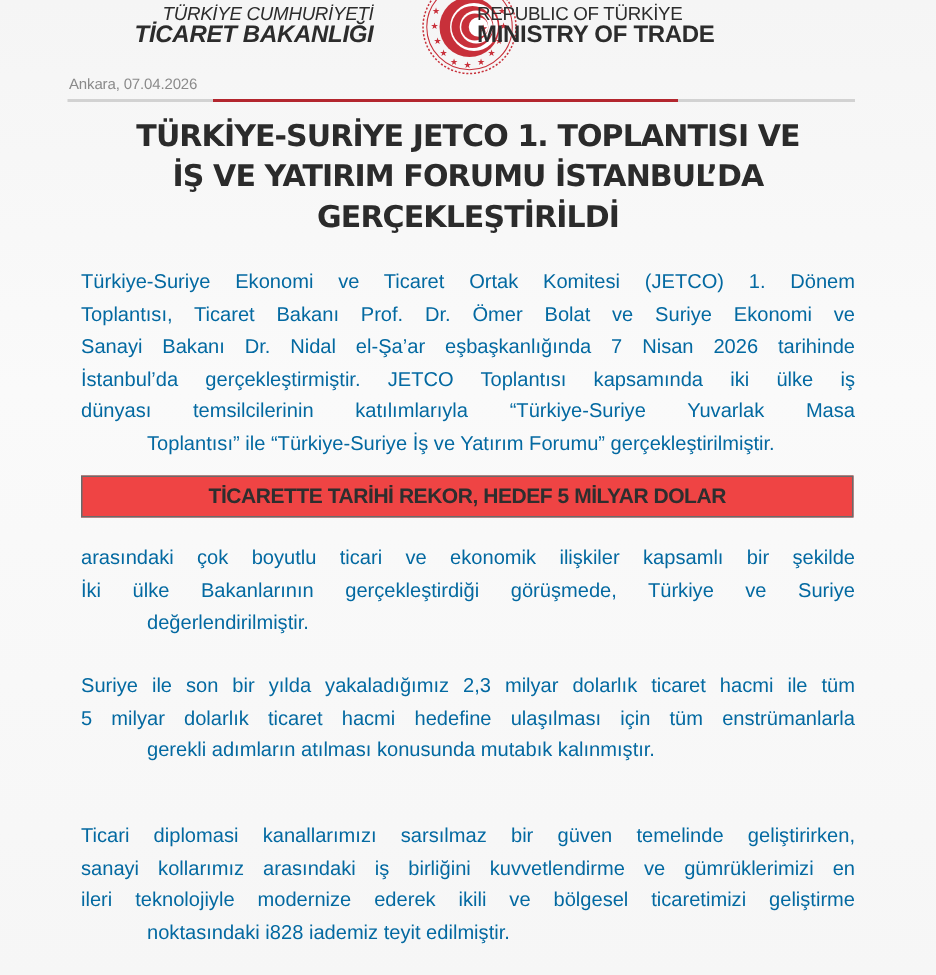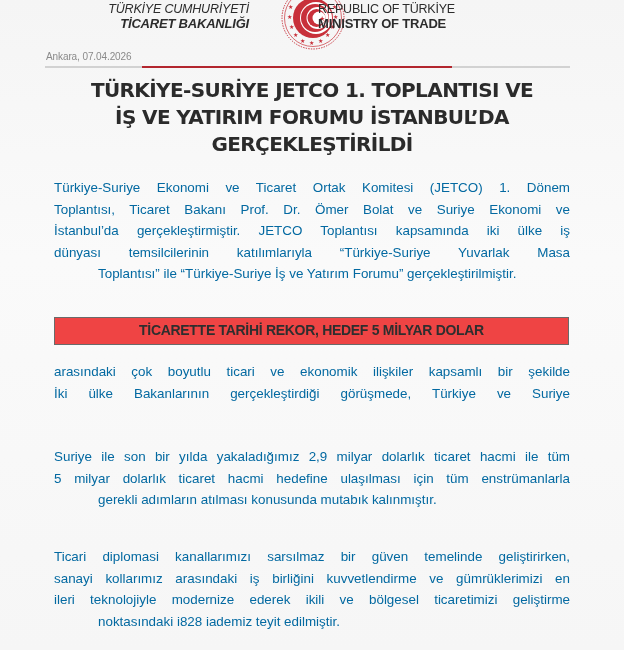--- a/index.html
+++ b/index.html
@@ -35,21 +35,21 @@
       color: #2c2c2c;
     }
     .hdr-line1 {
       font-size: 12.5px;
       line-height: 14px;
       font-weight: normal;
       letter-spacing: -0.2px;
       white-space: nowrap;
     }
     .hdr-line2 {
-      font-size: 13px;
+      font-size: 16px;
       line-height: 15px;
       font-weight: bold;
       letter-spacing: -0.2px;
       white-space: nowrap;
     }
     .logo {
       position: absolute;
       left: 279px;
       top: -12px;
       width: 68px;
@@ -178,34 +178,36 @@
 
 <h1 class="title">
   <span>TÜRKİYE-SURİYE JETCO 1. TOPLANTISI VE</span>
   <span>İŞ VE YATIRIM FORUMU İSTANBUL’DA</span>
   <span>GERÇEKLEŞTİRİLDİ</span>
 </h1>
 
 <div class="para p1">
   <span class="ln">Türkiye-Suriye Ekonomi ve Ticaret Ortak Komitesi (JETCO) 1. Dönem</span>
   <span class="ln">Toplantısı, Ticaret Bakanı Prof. Dr. Ömer Bolat ve Suriye Ekonomi ve</span>
+  <span class="ln">Sanayi Bakanı Dr. Nidal el-Şa’ar eşbaşkanlığında 7 Nisan 2026 tarihinde</span>
   <span class="ln">İstanbul’da gerçekleştirmiştir. JETCO Toplantısı kapsamında iki ülke iş</span>
   <span class="ln">dünyası temsilcilerinin katılımlarıyla “Türkiye-Suriye Yuvarlak Masa</span>
   <span class="ln last">Toplantısı” ile “Türkiye-Suriye İş ve Yatırım Forumu” gerçekleştirilmiştir.</span>
 </div>
 
 <div class="subhead">TİCARETTE TARİHİ REKOR, HEDEF 5 MİLYAR DOLAR</div>
 
 <div class="para p2">
   <span class="ln">arasındaki çok boyutlu ticari ve ekonomik ilişkiler kapsamlı bir şekilde</span>
   <span class="ln">İki ülke Bakanlarının gerçekleştirdiği görüşmede, Türkiye ve Suriye</span>
+  <span class="ln last">değerlendirilmiştir.</span>
 </div>
 
 <div class="para p3">
-  <span class="ln">Suriye ile son bir yılda yakaladığımız 2,9 milyar dolarlık ticaret hacmi ile tüm</span>
+  <span class="ln">Suriye ile son bir yılda yakaladığımız 2,3 milyar dolarlık ticaret hacmi ile tüm</span>
   <span class="ln">5 milyar dolarlık ticaret hacmi hedefine ulaşılması için tüm enstrümanlarla</span>
   <span class="ln last">gerekli adımların atılması konusunda mutabık kalınmıştır.</span>
 </div>
 
 <div class="para p4">
   <span class="ln">Ticari diplomasi kanallarımızı sarsılmaz bir güven temelinde geliştirirken,</span>
   <span class="ln">sanayi kollarımız arasındaki iş birliğini kuvvetlendirme ve gümrüklerimizi en</span>
   <span class="ln">ileri teknolojiyle modernize ederek ikili ve bölgesel ticaretimizi geliştirme</span>
   <span class="ln last">noktasındaki i828 iademiz teyit edilmiştir.</span>
 </div>

